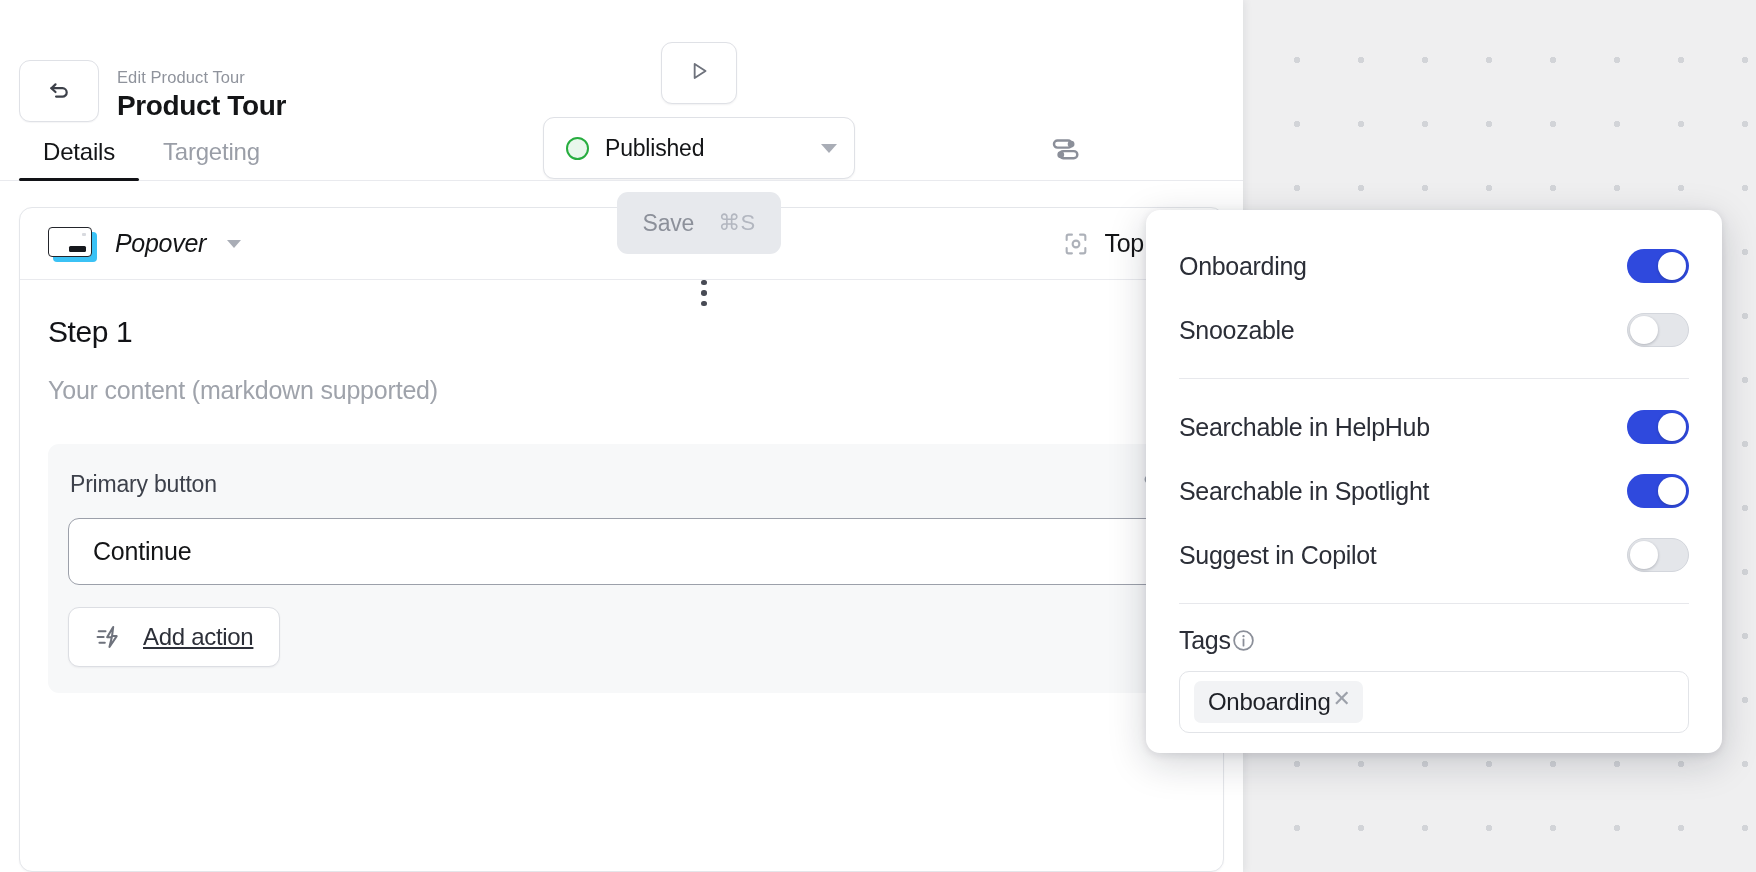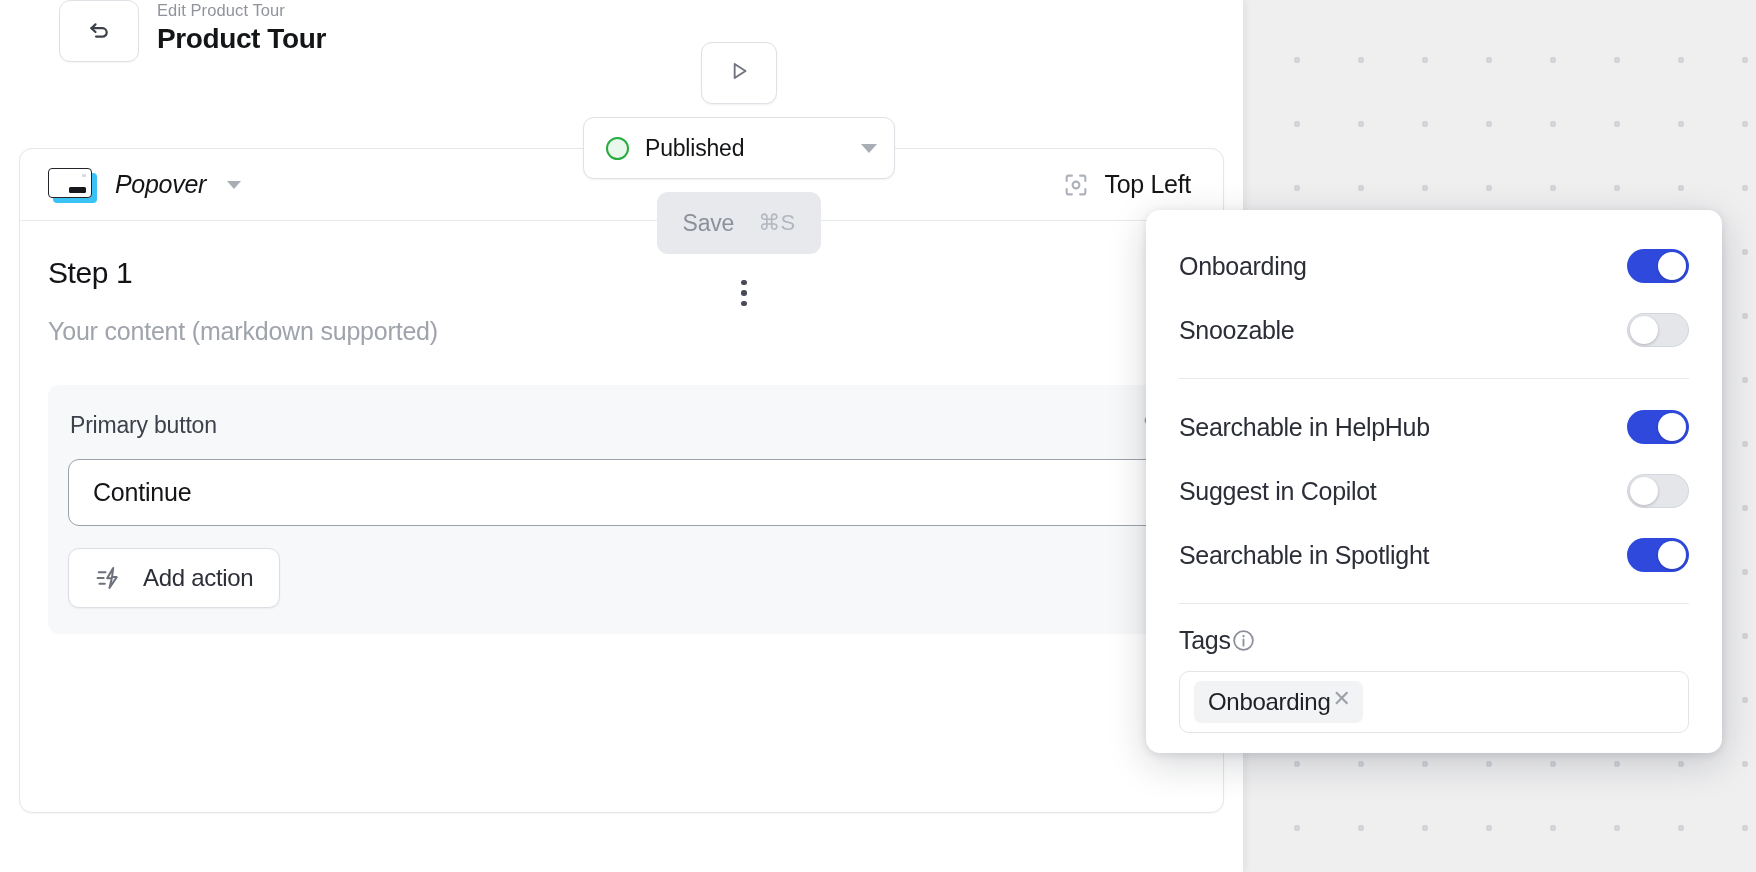--- a/index.html
+++ b/index.html
@@ -36,23 +36,22 @@
     background: #ffffff;
     box-shadow: 2px 0 8px rgba(16,24,40,.07);
     z-index: 2;
   }
 
   
   #topbar {
     position: relative;
     height: 122px;
     display: flex;
-    align-items: flex-start;
+    align-items: flex-end;
     padding-left: 19px;
-    margin-left: 40px;
   }
 
   .back-btn {
     width: 80px; height: 62px;
     border: 1px solid #dfe1e6;
     border-radius: 11px;
     background: #fff;
     display: flex; align-items: center; justify-content: center;
     cursor: pointer;
     box-shadow: 0 1px 1px rgba(16,24,40,.04);
@@ -372,20 +371,21 @@
     border-radius: 11px;
     cursor: pointer;
     box-shadow: 0 1px 2px rgba(16,24,40,.05);
   }
   .add-action-btn svg { width: 28px; height: 28px; display: block; }
   .add-action-label {
     font-size: 24px;
     color: #2c2f38;
     font-weight: 500;
     letter-spacing: -.3px;
+    text-decoration: underline;
   }
 
   
   #settings-popover {
     position: absolute;
     left: 1146px;
     top: 210px;
     width: 576px;
     background: #ffffff;
     border-radius: 14px;
@@ -523,20 +523,33 @@
       </button>
 
       <button class="kebab-btn">
         <i></i>
         <i></i>
         <i></i>
       </button>
     </div>
   </div>
 
+  <div id="tabs">
+    <div class="tab active">Details</div>
+    <div class="tab">Targeting</div>
+
+    <span class="tabs-settings-icon">
+      <svg viewBox="0 0 24 24" fill="none" stroke="#8b8f99" stroke-width="1.7">
+        <rect x="3.5" y="6" width="12.5" height="5" rx="2.5"></rect>
+        <circle cx="15.6" cy="8.5" r="2.4" fill="#8b8f99" stroke="none"></circle>
+        <rect x="7.5" y="13.5" width="12.5" height="5" rx="2.5"></rect>
+        <circle cx="8.3" cy="16" r="2.4" fill="#8b8f99" stroke="none"></circle>
+      </svg>
+    </span>
+  </div>
 
   <div id="content-area">
     <div class="step-card">
 
       <div class="card-head">
 
         <div class="popover-type">
           <span class="popover-icon">
             <span class="shadow"></span>
             <span class="face">
@@ -621,29 +634,29 @@
   <div class="popover-divider"></div>
 
   <div class="setting-row">
     <span class="setting-label">Searchable in HelpHub</span>
     <span class="toggle on">
       <span class="knob"></span>
     </span>
   </div>
 
   <div class="setting-row">
+    <span class="setting-label">Searchable in Spotlight</span>
+    <span class="toggle on">
+      <span class="knob"></span>
+    </span>
+  </div>
+
+  <div class="setting-row">
     <span class="setting-label">Suggest in Copilot</span>
     <span class="toggle off">
-      <span class="knob"></span>
-    </span>
-  </div>
-
-  <div class="setting-row">
-    <span class="setting-label">Searchable in Spotlight</span>
-    <span class="toggle on">
       <span class="knob"></span>
     </span>
   </div>
 
   <div class="popover-divider"></div>
 
   <div class="tags-section">
     <div class="tags-head">
       <span class="tags-title">Tags</span>
       <span class="info-icon">

